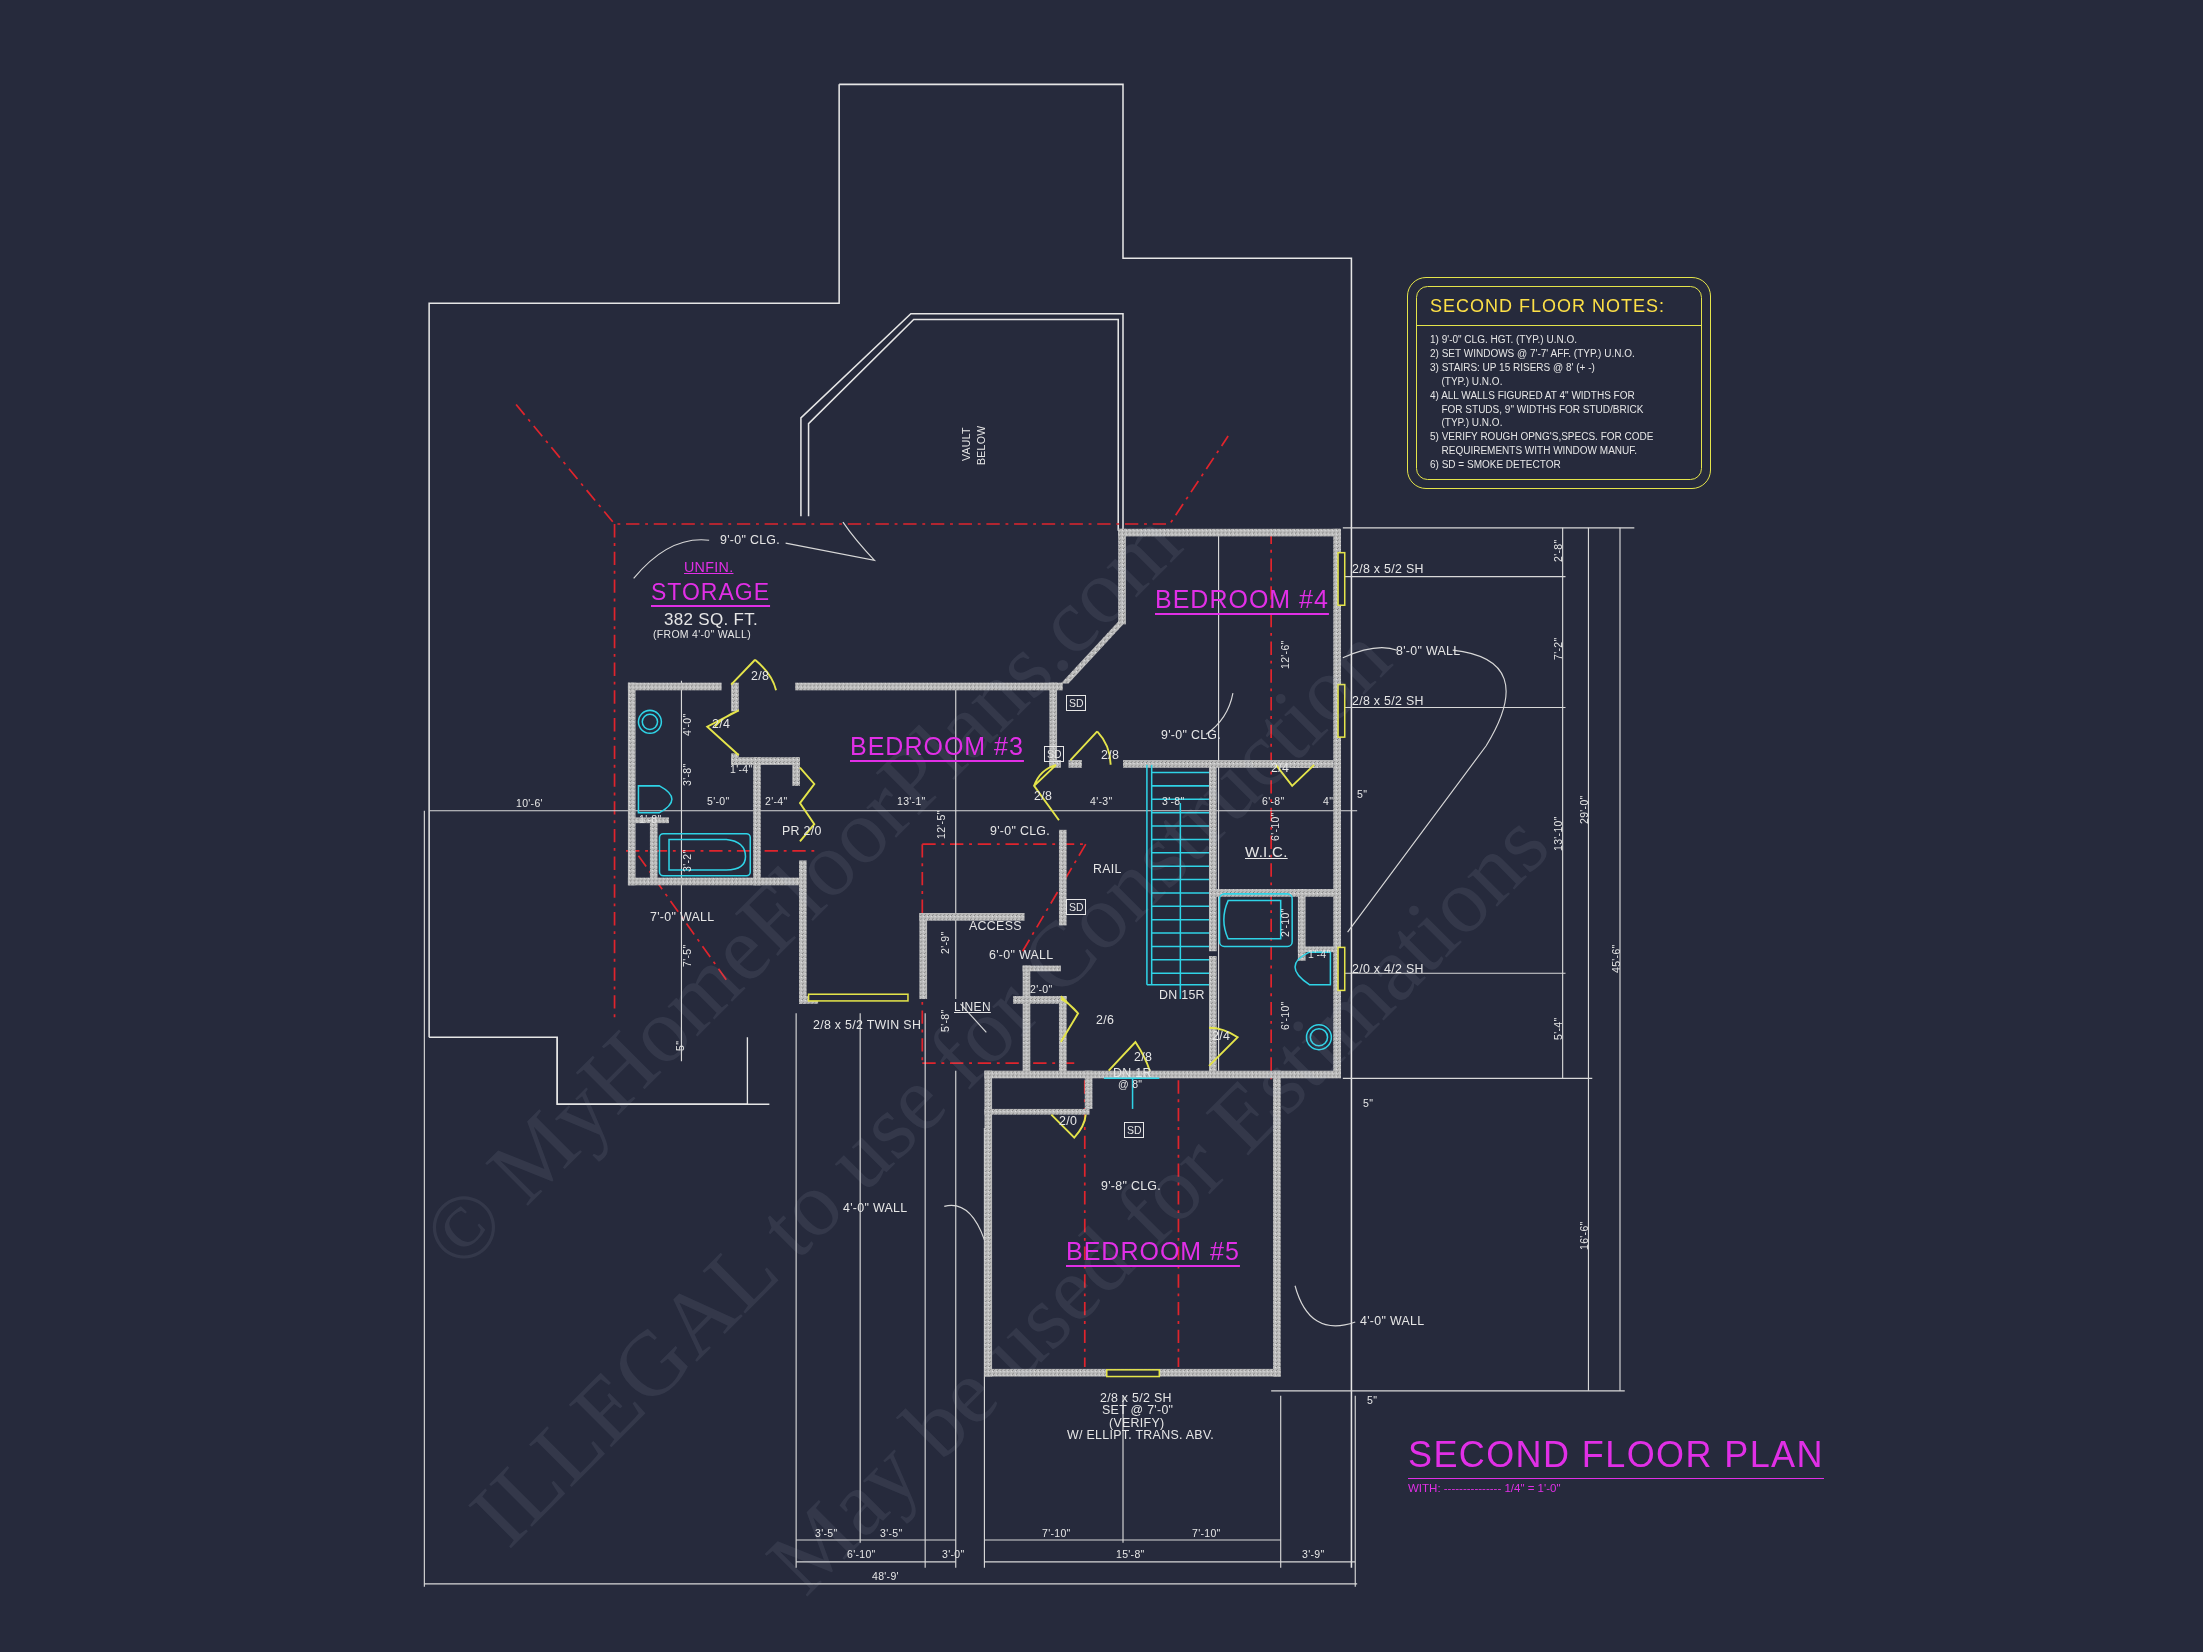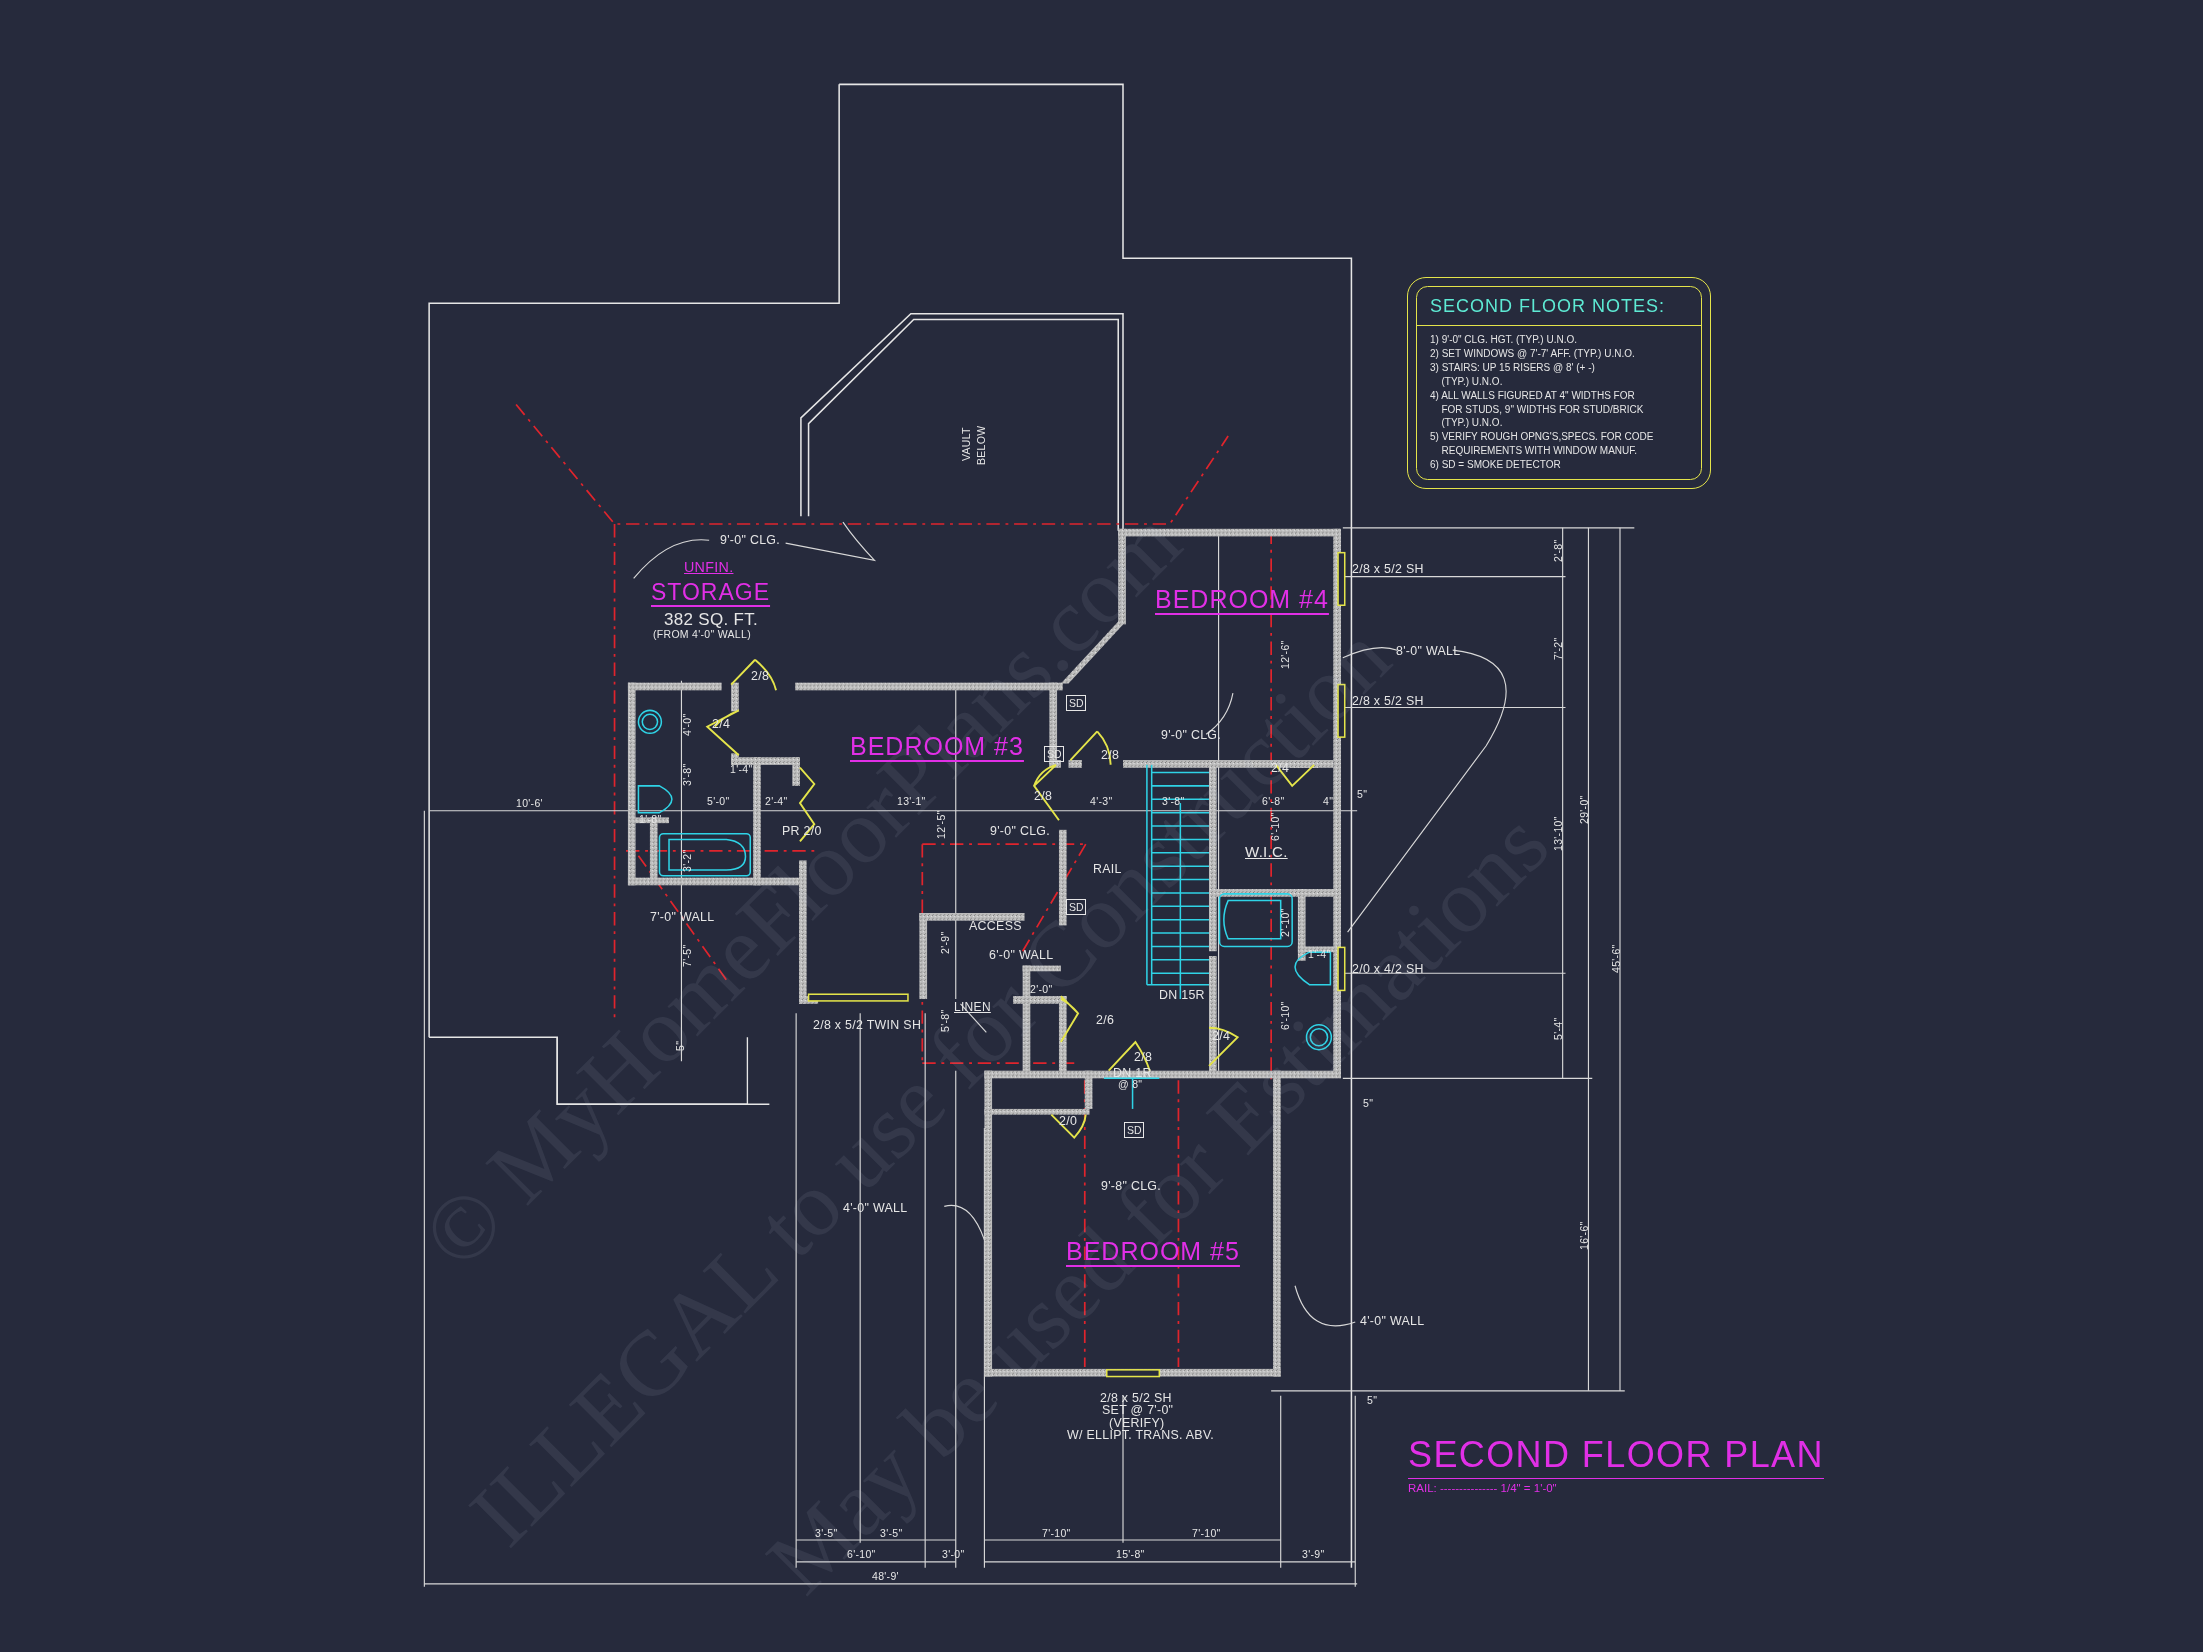--- a/index.html
+++ b/index.html
@@ -4,21 +4,21 @@
 <style>
   html, body { margin:0; padding:0; background:#262a3c; }
   body { width:2203px; height:1653px; overflow:hidden; position:relative; font-family:"Liberation Sans", sans-serif; }
   #plan { position:absolute; left:0; top:0; width:2203px; height:1653px; }
   .lbl { position:absolute; color:#e6e6e6; font-family:"Liberation Sans Narrow","Liberation Sans", sans-serif; font-size:12.4px; white-space:nowrap; letter-spacing:0.3px; }
   .lbl.sm { font-size:10.5px; }
   .lbl.vert { transform:rotate(-90deg); transform-origin:left top; }
   .room { position:absolute; color:#e12fe6; font-size:25px; letter-spacing:1px; text-decoration:underline; text-underline-offset:4.8px; white-space:nowrap; font-family:"Liberation Sans", sans-serif; }
   .notes { position:absolute; left:1407px; top:277px; width:304px; height:212px; border:1.9px solid #e4e44a; border-radius:19px; box-sizing:border-box; }
   .notes-inner { position:absolute; left:7.6px; top:7.6px; right:7.6px; bottom:7.6px; border:1.4px solid #e4e44a; border-radius:11.5px; }
-  .notes-title { position:absolute; left:13.4px; top:9.6px; color:#5eead4; font-size:18px; letter-spacing:1px; font-family:"Liberation Sans", sans-serif; }
+  .notes-title { position:absolute; left:13.4px; top:9.6px; color:#fde047; font-size:18px; letter-spacing:1px; font-family:"Liberation Sans", sans-serif; }
   .notes-rule { position:absolute; left:0; right:0; top:38px; border-top:1.4px solid #e4e44a; }
   .notes-list { position:absolute; left:13.4px; top:46px; margin:0; padding:0; list-style:none; color:#e6e6e6; font-size:10px; line-height:13.4px; font-family:"Liberation Sans", sans-serif; }
   .notes-list li { margin-bottom:1px; }
   .notes-list .cont { padding-left:11.5px; display:block; }
   .title-block { position:absolute; left:1408px; top:1434px; }
   .title-main { color:#e12fe6; font-size:36px; letter-spacing:1.4px; font-family:"Liberation Sans", sans-serif; border-bottom:1.9px solid #e12fe6; padding-bottom:1.9px; white-space:nowrap; }
   .title-scale { color:#e12fe6; font-size:11.5px; margin-top:2.9px; white-space:nowrap; }
   .wm { position:absolute; color:rgba(180,185,205,0.10); font-family:"Liberation Serif", serif; font-size:92px; white-space:nowrap; transform-origin:left top; pointer-events:none; }
   .sd { position:absolute; border:1.4px solid #e6e6e6; color:#e6e6e6; font-size:10.5px; padding:0 1.9px; line-height:14.3px; font-family:"Liberation Sans", sans-serif; }
 </style>
@@ -223,21 +223,21 @@
       <li><span>3)</span> <span>STAIRS: UP 15 RISERS @ 8' (+ -)</span><span class="cont">(TYP.) U.N.O.</span></li>
       <li><span>4)</span> <span>ALL WALLS FIGURED AT 4" WIDTHS FOR</span><span class="cont">FOR STUDS, 9" WIDTHS FOR STUD/BRICK</span><span class="cont">(TYP.) U.N.O.</span></li>
       <li><span>5)</span> <span>VERIFY ROUGH OPNG'S,SPECS. FOR CODE</span><span class="cont">REQUIREMENTS WITH WINDOW MANUF.</span></li>
       <li><span>6)</span> <span>SD = SMOKE DETECTOR</span></li>
     </ul>
   </div>
 </div>
 
 <div class="title-block">
   <div class="title-main">SECOND FLOOR PLAN</div>
-  <div class="title-scale"><span>RAIL:</span> --------------- <span>1/4" = 1'-0"</span></div>
+  <div class="title-scale"><span>WITH:</span> --------------- <span>1/4" = 1'-0"</span></div>
 </div>
 
 <div class="lbl" style="left:684px;top:559px;color:#e12fe6;font-size:14.3px;text-decoration:underline;">UNFIN.</div>
 <div class="room" style="left:651px;top:579px;font-size:23px;">STORAGE</div>
 <div class="lbl" style="left:664px;top:610px;font-size:17px;">382 SQ. FT.</div>
 <div class="lbl sm" style="left:653px;top:628px;">(FROM 4'-0" WALL)</div>
 <div class="room" style="left:850px;top:732px;">BEDROOM #3</div>
 <div class="room" style="left:1155px;top:585px;">BEDROOM #4</div>
 <div class="room" style="left:1057px;top:1237px;margin-left:9px;">BEDROOM #5</div>
 <div class="lbl" style="left:1245px;top:843px;font-size:15px;text-decoration:underline;">W.I.C.</div>

